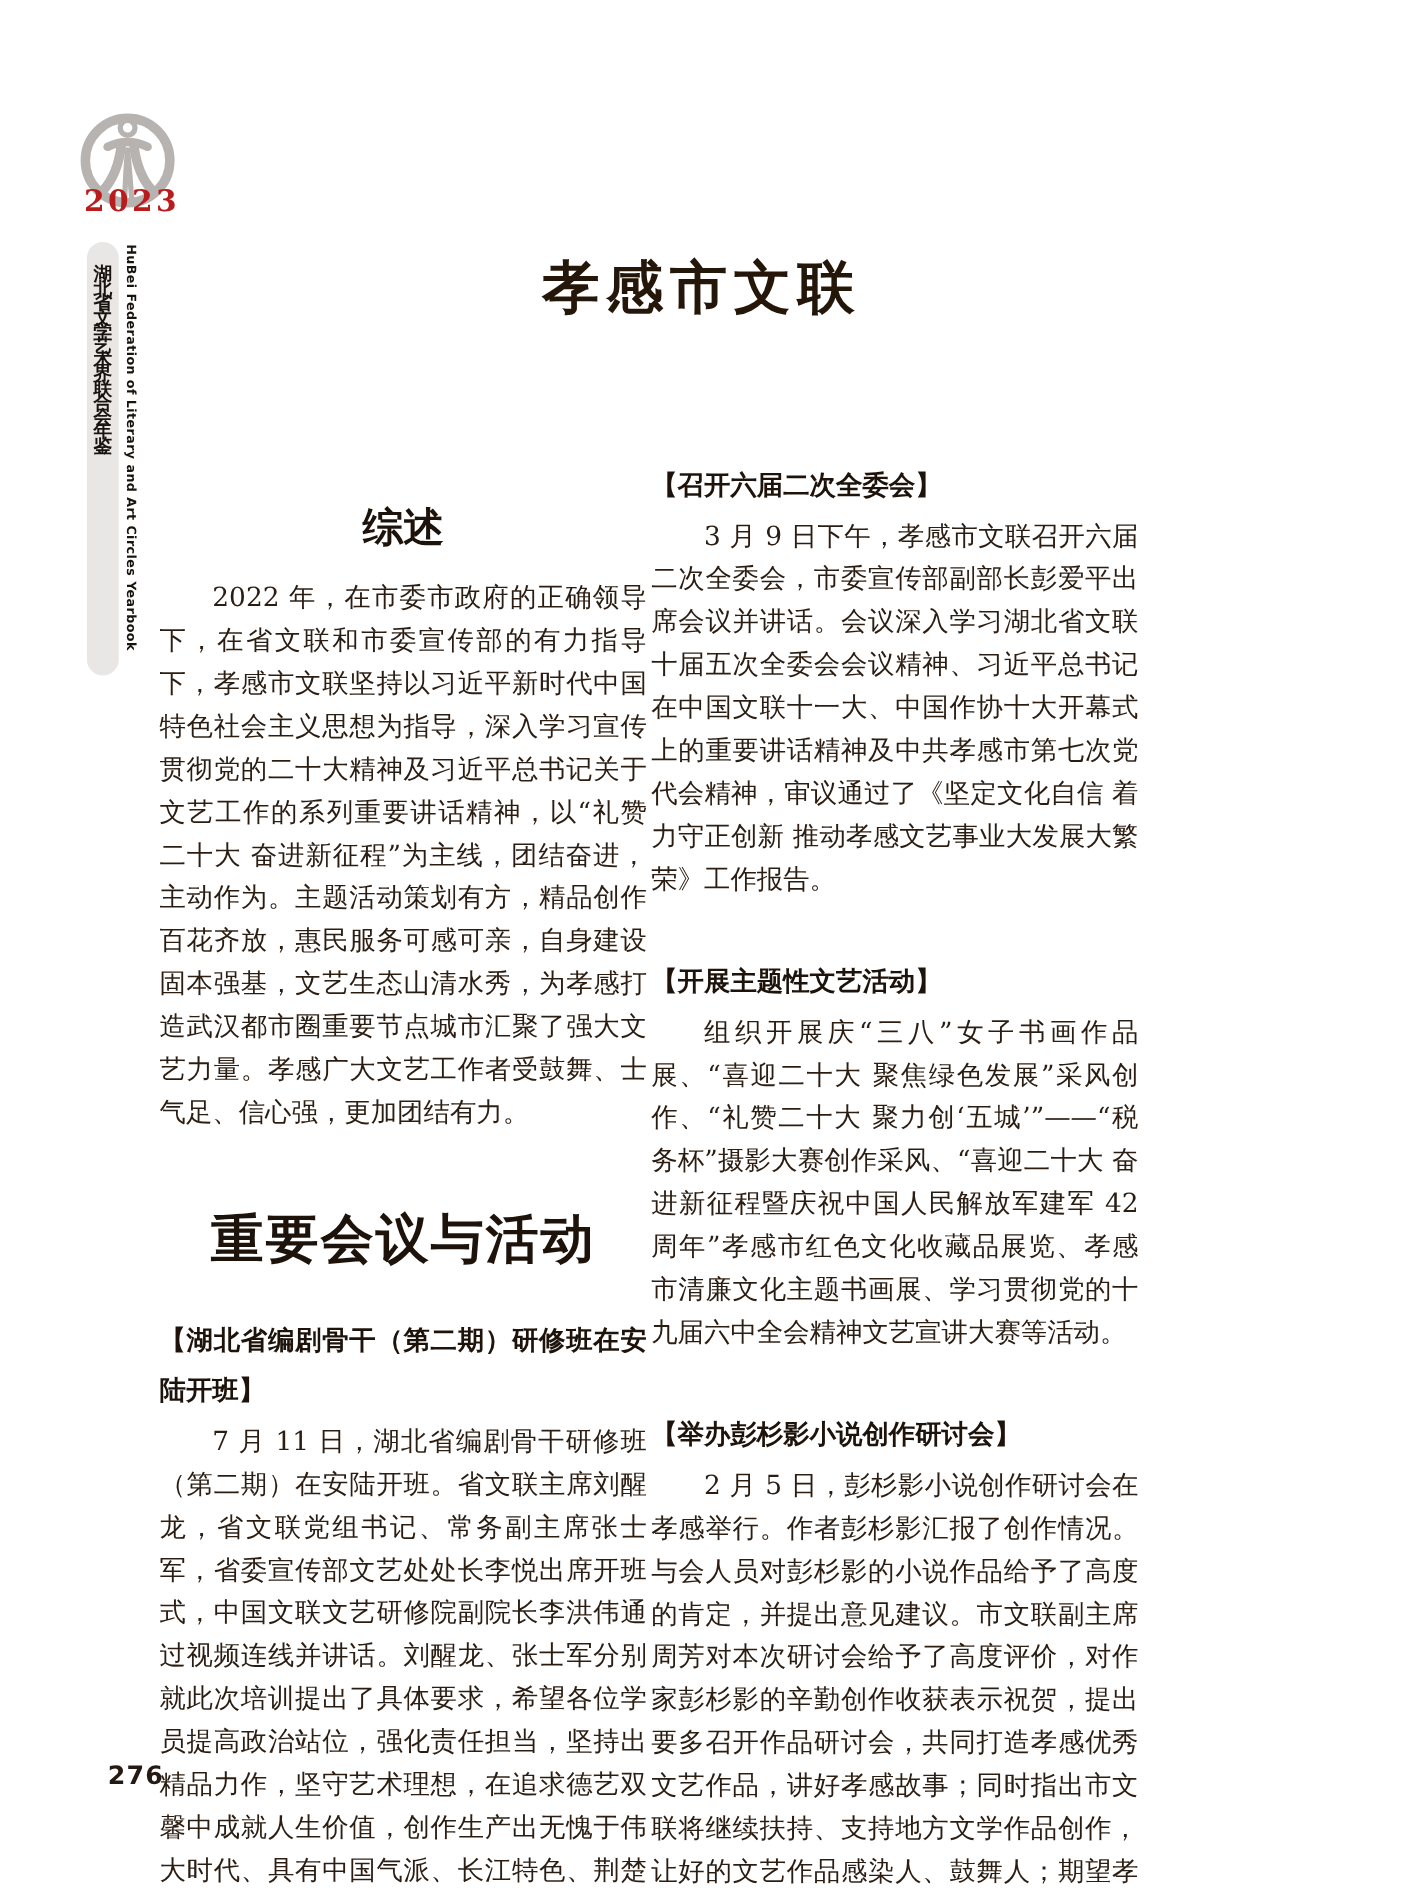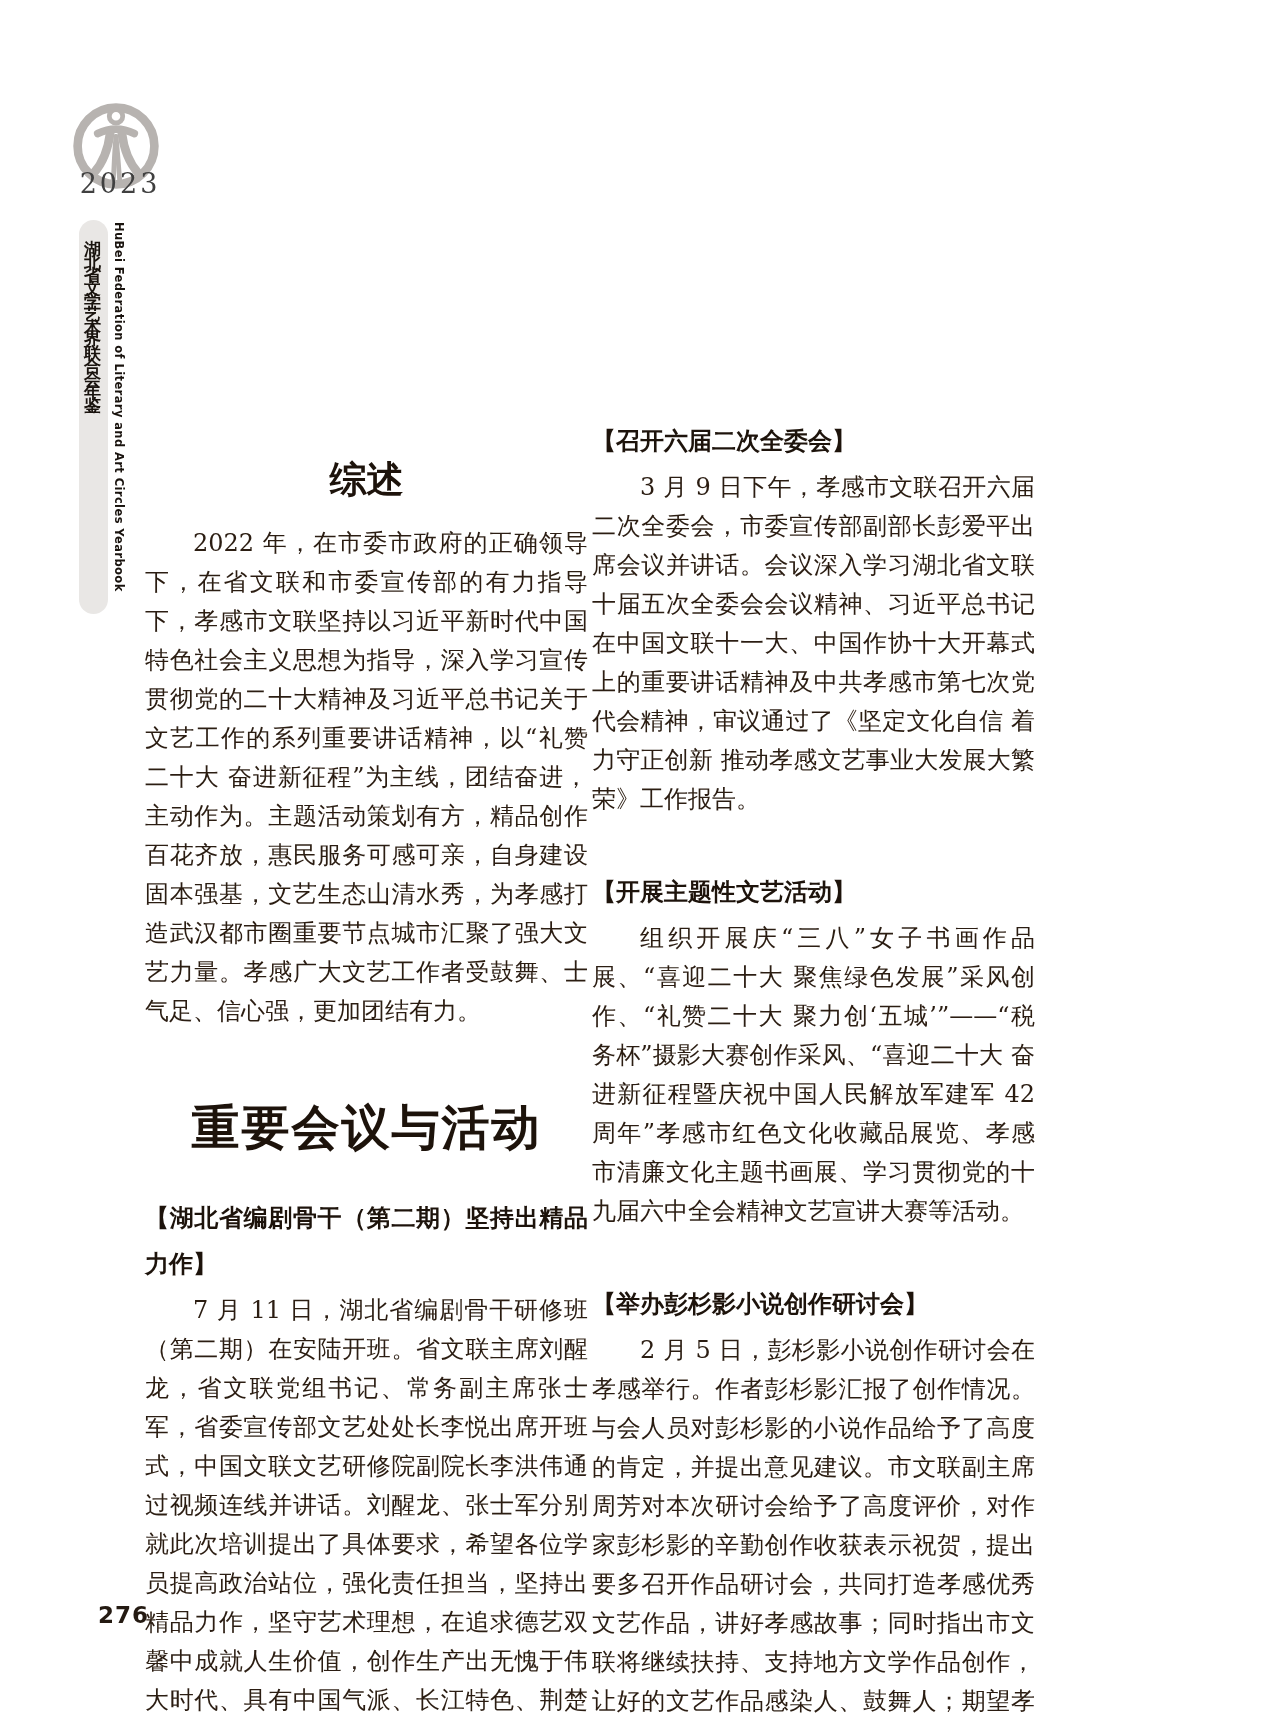--- a/index.html
+++ b/index.html
@@ -15,22 +15,22 @@
     position:absolute; inset:0;
   }
   
   .logo-wrap {
     position:absolute; left:66px; top:98px; width:108px; height:96px;
   }
   .year {
     position:absolute; left:72px; top:168px; width:96px;
     text-align:center;
     font-family:"DejaVu Serif", serif;
-    font-weight:normal; font-size:27px; letter-spacing:3px;
-    color:#404040;
+    font-weight:bold; font-size:27px; letter-spacing:3px;
+    color:#b91c1c;
   }
   
   .strip {
     position:absolute; left:79px; top:220px;
     width:29px; height:394px;
     background:#e9e7e5;
     border-radius:15px;
     display:flex; align-items:flex-start; justify-content:center;
   }
   .strip-cn {
@@ -107,29 +107,30 @@
       </g>
     </svg>
   </div>
   <div class="year">2023</div>
 
   <div class="strip">
     <div class="strip-cn">湖北省文学艺术界联合会年鉴</div>
   </div>
   <div class="strip-en">HuBei Federation of Literary and Art Circles Yearbook</div>
 
+  <h1 class="main-title">孝感市文联</h1>
 
   <div class="col col-left">
     <h2 class="section-heading h-overview">综述</h2>
     <p class="body-text">2022 年，在市委市政府的正确领导下，在省文联和市委宣传部的有力指导下，孝感市文联坚持以习近平新时代中国特色社会主义思想为指导，深入学习宣传贯彻党的二十大精神及习近平总书记关于文艺工作的系列重要讲话精神，以“礼赞二十大 奋进新征程”为主线，团结奋进，主动作为。主题活动策划有方，精品创作百花齐放，惠民服务可感可亲，自身建设固本强基，文艺生态山清水秀，为孝感打造武汉都市圈重要节点城市汇聚了强大文艺力量。孝感广大文艺工作者受鼓舞、士气足、信心强，更加团结有力。</p>
 
     <h2 class="section-heading h-meetings">重要会议与活动</h2>
 
     <div class="entry">
-      <h3 class="entry-title">【湖北省编剧骨干（第二期）坚持出精品力作】</h3>
+      <h3 class="entry-title">【湖北省编剧骨干（第二期）研修班在安陆开班】</h3>
       <p class="body-text">7 月 11 日，湖北省编剧骨干研修班（第二期）在安陆开班。省文联主席刘醒龙，省文联党组书记、常务副主席张士军，省委宣传部文艺处处长李悦出席开班式，中国文联文艺研修院副院长李洪伟通过视频连线并讲话。刘醒龙、张士军分别就此次培训提出了具体要求，希望各位学员提高政治站位，强化责任担当，坚持出精品力作，坚守艺术理想，在追求德艺双馨中成就人生价值，创作生产出无愧于伟大时代、具有中国气派、长江特色、荆楚风格的优秀作品，不断推动湖北文艺繁荣发展。</p>
     </div>
   </div>
 
   <div class="col col-right">
     <div class="entry">
       <h3 class="entry-title">【召开六届二次全委会】</h3>
       <p class="body-text">3 月 9 日下午，孝感市文联召开六届二次全委会，市委宣传部副部长彭爱平出席会议并讲话。会议深入学习湖北省文联十届五次全委会会议精神、习近平总书记在中国文联十一大、中国作协十大开幕式上的重要讲话精神及中共孝感市第七次党代会精神，审议通过了《坚定文化自信 着力守正创新 推动孝感文艺事业大发展大繁荣》工作报告。</p>
     </div>
     <div class="entry">

